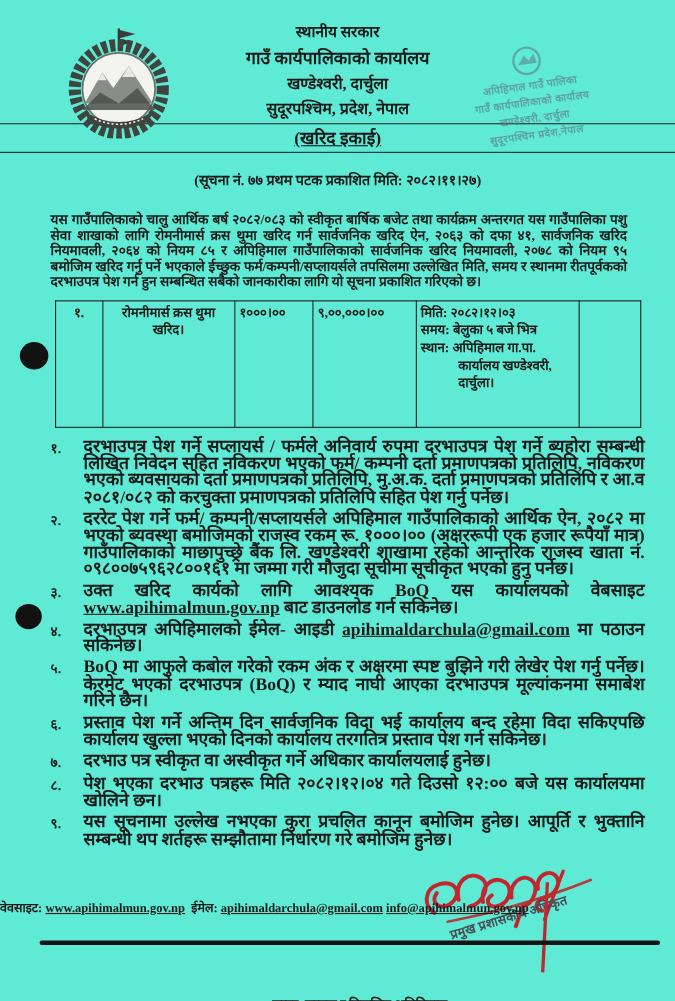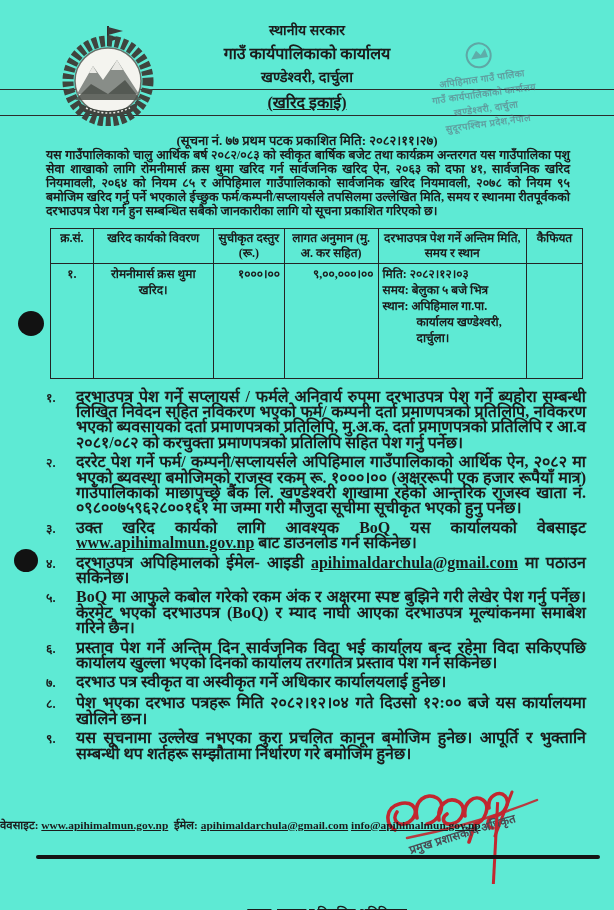--- a/index.html
+++ b/index.html
@@ -19,29 +19,29 @@
   .stamp svg{display:block;margin:0 auto 2px;}
   .rule{border:0;border-top:1.6px solid #2c2c2c;margin:0;}
   .unit-line{text-align:center;font-weight:bold;font-size:16px;padding:1px 0 2px;}
   .unit-line span{text-decoration:underline;}
   
   .title-bar{margin:6px 46px 0 46px;background:linear-gradient(180deg,#343434,#0e0e0e);
              border:1px solid #000;color:#f4f4ee;font-weight:bold;font-size:14px;
              text-align:center;padding:2px 0 4px;}
   .meta{text-align:center;font-weight:bold;font-size:13px;margin-top:15px;}
   
-  .intro{margin:0 44px 0 46px;font-size:12.4px;font-weight:600;line-height:13.9px;text-align:justify;}
+  .intro{margin:22px 44px 0 46px;font-size:12.4px;font-weight:600;line-height:13.9px;text-align:justify;}
   
   table.t{margin:9px 0 0 50px;border-collapse:collapse;table-layout:fixed;width:533px;}
   table.t th,table.t td{border:1.5px solid #242424;padding:2px 4px;font-size:12px;vertical-align:top;}
   table.t th{font-weight:bold;text-align:center;line-height:15px;}
   table.t td{font-weight:600;line-height:16px;}
   .c-sn{width:42px;} .c-desc{width:118px;} .c-fee{width:70px;} .c-est{width:92px;} .c-dl{width:146px;} .c-rem{width:55px;}
   td.sn,td.desc{text-align:center;}
-  td.num{text-align:right;padding-left:8px;}
+  td.num{text-align:left;padding-left:8px;}
   td.dl{height:110px;margin-left:20px;}
   td.dl .pl{padding-left:34px;}
   
   .items{margin:10px 28px 0 46px;}
   .item{display:flex;margin-bottom:4px;}
   .item .num{flex:none;width:30px;font-weight:bold;font-size:12.4px;}
   .item .txt{flex:1;font-size:16px;font-weight:600;line-height:15.4px;text-align:justify;}
   .ilink{text-decoration:underline;}
   
   .sig{position:absolute;right:22px;top:778px;width:215px;height:95px;}
@@ -74,20 +74,21 @@
       <polygon points="24,70 40,42 50,56 64,36 86,70" fill="#888d88"></polygon>
       <polygon points="40,42 44,49 36,49" fill="#e9e9e4"></polygon>
       <polygon points="64,36 70,46 58,46" fill="#e9e9e4"></polygon>
       <polygon points="22,76 38,60 55,70 72,56 88,76" fill="#4b504a" opacity="0.85"></polygon>
       <path d="M25,78 Q55,96 85,78 L83,86 Q55,100 27,86 Z" fill="#3f443e"></path>
       <path d="M33,84 Q55,94 77,84" stroke="#efefe9" stroke-width="1.4" fill="none" stroke-dasharray="2 2"></path>
     </svg>
     <div class="l1">स्थानीय सरकार</div>
     <div class="l3">गाउँ कार्यपालिकाको कार्यालय</div>
     <div class="l4">खण्डेश्वरी, दार्चुला</div>
+    <div class="l5">सुदूरपश्चिम, प्रदेश, नेपाल</div>
     <div class="stamp">
       <svg width="34" height="30" viewBox="0 0 34 30">
         <circle cx="17" cy="15" r="12" fill="none" stroke="rgba(96,100,118,0.5)" stroke-width="2"></circle>
         <path d="M9,18 L15,10 L19,15 L24,9 L26,18 Z" fill="rgba(96,100,118,0.45)"></path>
       </svg>
       <div class="s-line">अपिहिमाल गाउँ पालिका</div>
       <div class="s-line">गाउँ कार्यपालिकाको कार्यालय</div>
       <div class="s-line">खण्डेश्वरी, दार्चुला</div>
       <div class="s-line">सुदूरपश्चिम प्रदेश,नेपाल</div>
     </div>
@@ -103,28 +104,20 @@
   <table class="t">
     <colgroup>
       <col class="c-sn">
         <col class="c-desc">
         <col class="c-fee">
         <col class="c-est">
         <col class="c-dl">
         <col class="c-rem">
     </colgroup>
     <tbody>
-        <tr>
-      <th>क्र.सं.</th>
-      <th>खरिद कार्यको विवरण</th>
-      <th>सुचीकृत दस्तुर (रू.)</th>
-      <th>लागत अनुमान (मु. अ. कर सहित)</th>
-      <th>दरभाउपत्र पेश गर्ने अन्तिम मिति, समय र स्थान</th>
-      <th>कैफियत</th>
-    </tr>
     <tr>
       <td class="sn">१.</td>
       <td class="desc">रोमनीमार्स क्रस थुमा खरिद।</td>
       <td class="num">१०००।००</td>
       <td class="num">९,००,०००।००</td>
       <td class="dl">
         <div>मिति: २०८२।१२।०३</div>
         <div>समय: बेलुका ५ बजे भित्र</div>
         <div>स्थान: अपिहिमाल गा.पा.</div>
         <div class="pl">कार्यालय खण्डेश्वरी,</div>

